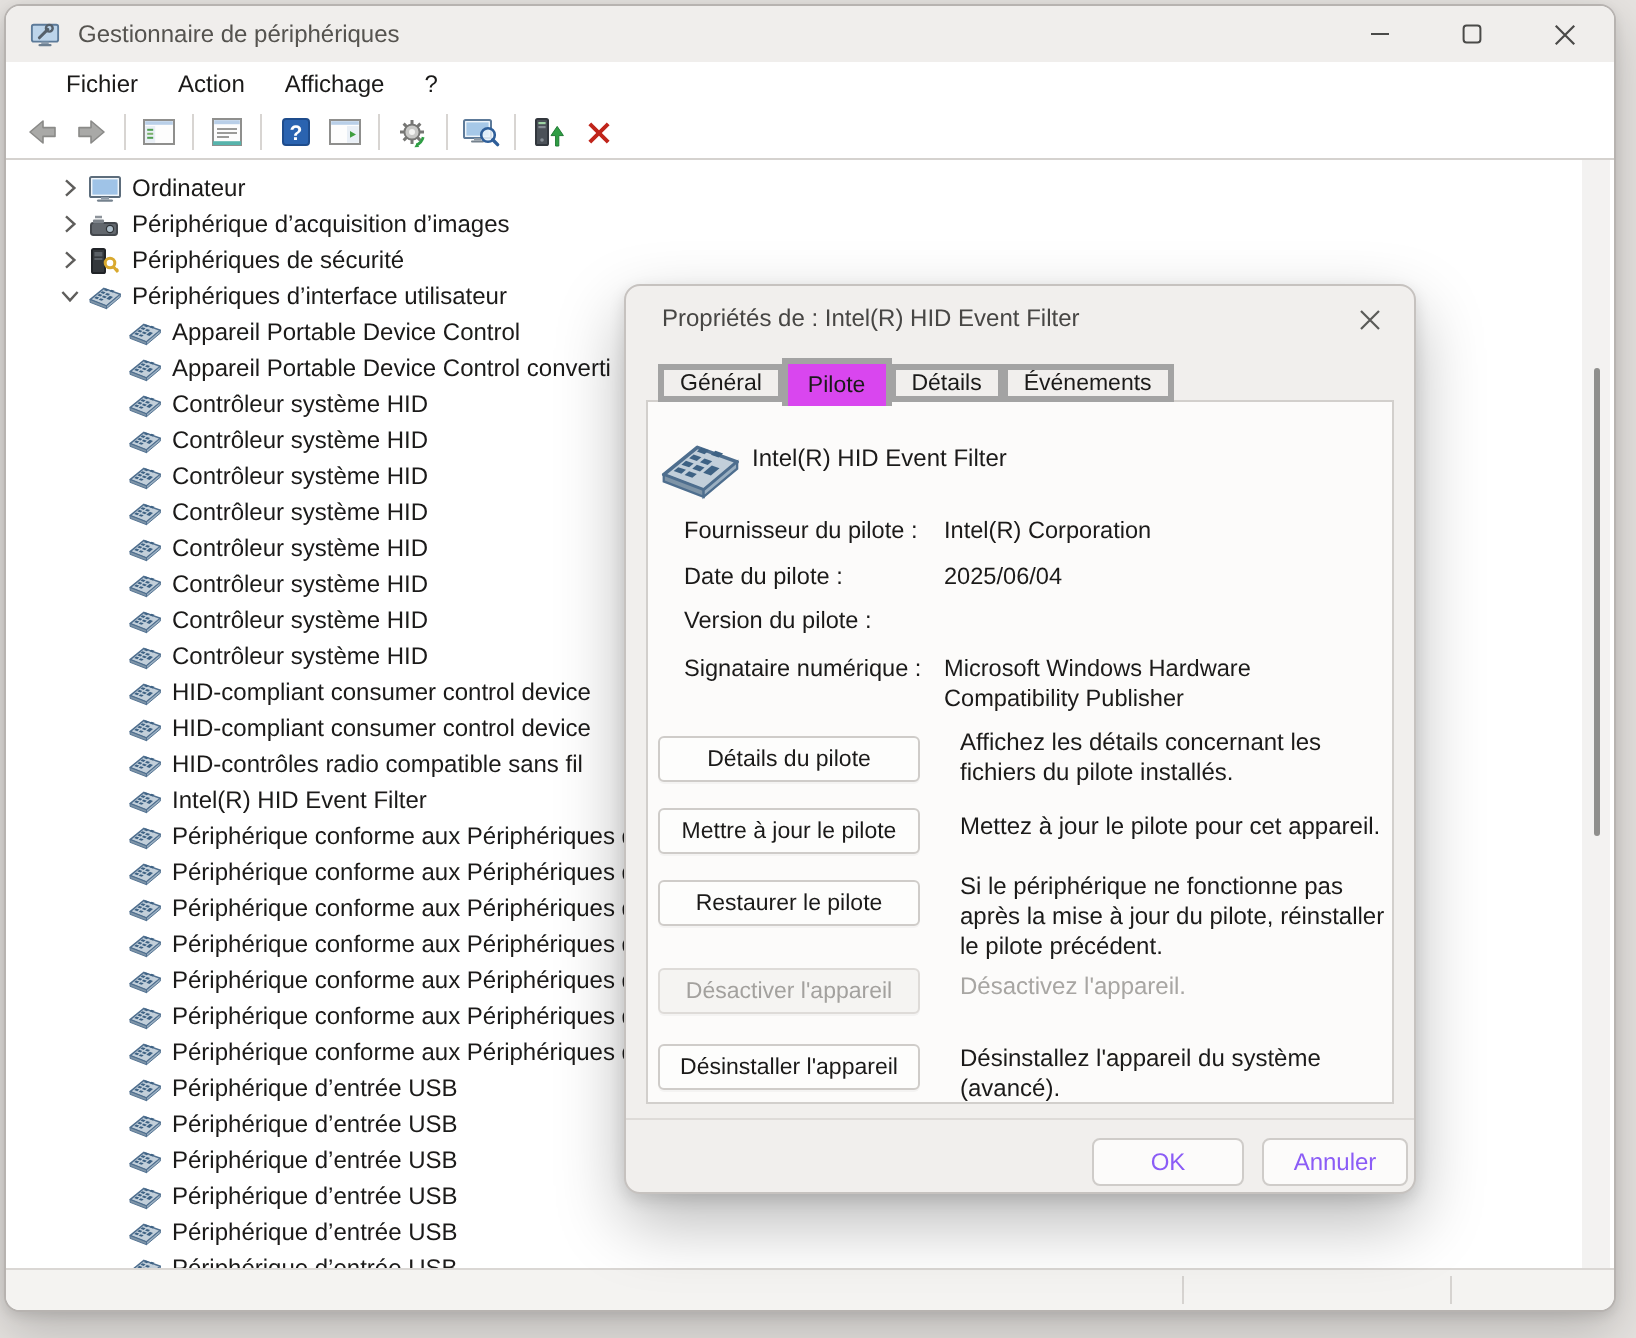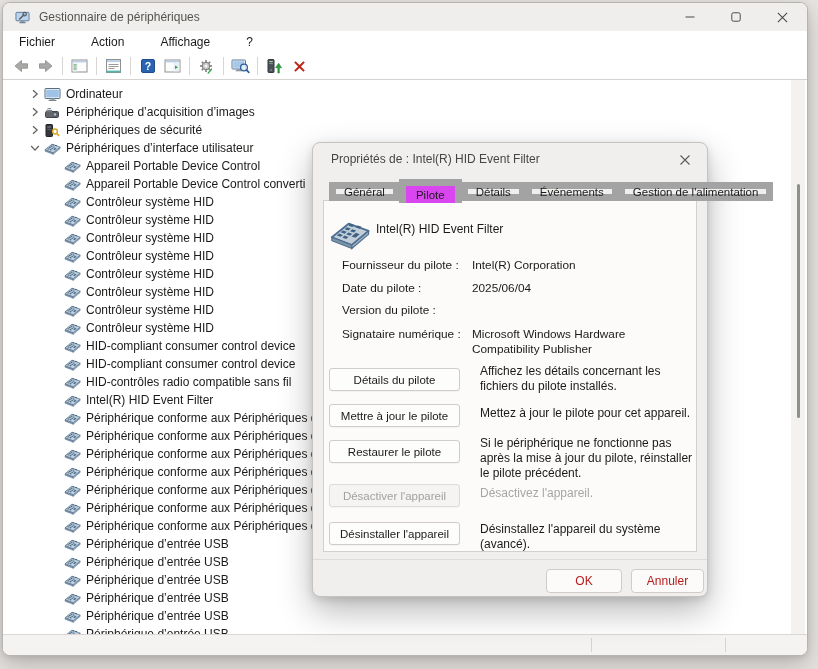--- a/index.html
+++ b/index.html
@@ -11,21 +11,21 @@
   .app{position:absolute;left:2px;top:2px;width:806px;height:654px;background:#fff;
     border:1px solid #b7b3b0;border-radius:8px;overflow:hidden;
     box-shadow:0 10px 26px rgba(0,0,0,.20),0 2px 6px rgba(0,0,0,.10);}
   .titlebar{position:absolute;left:0;top:0;right:0;height:28px;background:#f0eeec;
     display:flex;align-items:center;}
   .app-icon{margin-left:12px;width:16px;height:16px;display:flex;align-items:center;}
   .title{margin-left:8px;font-size:12px;color:#55534f;white-space:nowrap;}
   .win-controls{position:absolute;right:2px;top:0;height:28px;display:flex;}
   .wbtn{width:46px;height:28px;display:flex;align-items:center;justify-content:center;}
   .menubar{position:absolute;left:0;top:28px;right:0;height:22px;background:#fff;
-    display:flex;align-items:center;font-size:12px;color:#1b1a19;padding-left:6px;gap:16px;}
+    display:flex;align-items:center;font-size:12px;color:#1b1a19;padding-left:20px;}
   .menu-item{padding:2px 10px;cursor:default;}
   .toolbar{position:absolute;left:0;top:50px;right:0;height:27px;background:#fff;
     border-bottom:1px solid #d5d2cf;display:flex;align-items:center;padding-left:5px;}
   .tbtn{width:25px;height:22px;display:flex;align-items:center;justify-content:center;}
   .tbtn.sep{width:1px;height:18px;background:#d8d5d2;margin:0 4px;padding:0;}
 
   
   .tree-area{position:absolute;left:0;top:77px;right:0;bottom:21px;background:#fff;overflow:hidden;}
   .tree{position:absolute;left:0;top:5px;right:16px;}
   .tree-row{height:18px;display:flex;align-items:center;font-size:12px;color:#1b1a19;white-space:nowrap;}
@@ -43,21 +43,21 @@
   .status-div.d1{left:588px;} .status-div.d2{left:722px;}
 
   
   .dialog{position:absolute;left:312px;top:142px;width:396px;height:455px;background:#f1efed;
     border:1px solid #c6c2bf;border-radius:8px;z-index:10;font-size:12px;color:#1b1a19;
     box-shadow:0 14px 34px rgba(0,0,0,.28),0 3px 8px rgba(0,0,0,.12);}
   .dialog-title{position:absolute;left:18px;top:9px;font-size:12px;color:#474644;white-space:nowrap;}
   .dialog-close{position:absolute;right:12px;top:8px;width:20px;height:18px;display:flex;align-items:center;justify-content:center;}
   .tabs{position:absolute;left:16px;top:37px;height:21px;display:flex;align-items:flex-end;z-index:5;}
   .tab{height:19px;padding:0 8px;display:flex;align-items:center;font-size:11.5px;
-    background:#f1efed;border:7px solid #a3a3a3;margin-right:-1px;white-space:nowrap;position:relative;}
+    background:#f1efed;border:3px solid #a3a3a3;margin-right:-1px;white-space:nowrap;position:relative;}
   .tab.active{height:24px;margin-bottom:-2px;padding:0 10px;background:#d946ef;border-bottom:none;z-index:6;}
   .tab-page{position:absolute;left:10px;top:57px;width:374px;height:352px;background:#fcfbfa;
     border:1px solid #d2cfcc;z-index:4;}
   .dev-icon{position:absolute;left:4px;top:15px;width:44px;height:34px;display:flex;align-items:center;justify-content:center;}
   .dev-name{position:absolute;left:52px;top:21px;font-size:12px;}
   .field{position:absolute;left:18px;display:flex;font-size:11.8px;}
   .flabel{width:130px;flex:0 0 130px;}
   .fvalue{width:214px;line-height:14.5px;}
   .fields div:nth-of-type(1){top:57px;} .fields div:nth-of-type(2){top:80px;}
   .fields div:nth-of-type(3){top:102px;} .fields div:nth-of-type(4){top:126px;}
@@ -69,21 +69,21 @@
     border:1px solid #cfccc9;border-radius:3px;display:flex;align-items:center;justify-content:center;
     font-size:11.5px;color:#1b1a19;box-shadow:0 1px 0 rgba(0,0,0,.03);}
   .desc{position:absolute;left:156px;top:2px;width:218px;line-height:15px;font-size:12px;}
   .actions div:nth-of-type(1) .desc{top:-4px;}
   .actions div:nth-of-type(3) .desc{top:-4px;}
   .actions div:nth-of-type(5) .desc{top:0px;}
   .action-row.disabled .abtn{color:#a3a19e;background:#f5f4f2;border-color:#dedbd8;}
   .action-row.disabled .desc{color:#a8a6a3;}
   .dialog-footer-line{position:absolute;left:0;right:0;top:416px;border-top:1px solid #dedbd8;}
   .btn{position:absolute;top:426px;height:24px;background:#fcfbfa;border:1px solid #cfccc9;
-    border-radius:4px;font-size:12px;color:#b91c1c;font-family:"Liberation Sans",sans-serif;
+    border-radius:4px;font-size:12px;color:#8b5cf6;font-family:"Liberation Sans",sans-serif;
     display:flex;align-items:center;justify-content:center;padding:0;}
   .btn-ok{left:233px;width:76px;} .btn-cancel{left:318px;width:73px;}
 </style>
 </head>
 <body>
 
 <div class="desktop">
 
   <div class="app">
 
@@ -1052,21 +1052,20 @@
           <path d="M1.5 1.5 L10.5 10.5 M10.5 1.5 L1.5 10.5" stroke="#5a5a58" stroke-width="1.1"></path>
         </svg>
       </span>
 
     <div class="tabs">
 
     <span class="tab">Général</span>
         <span class="tab active">Pilote</span>
         <span class="tab">Détails</span>
         <span class="tab">Événements</span>
-        <span class="tab">Gestion de l'alimentation</span>
       </div>
 
     <div class="tab-page">
       <span class="dev-icon">
           <svg width="42" height="34" viewBox="0 0 18 15">
             <path d="M1 9.4 L9.8 12.8 L17.2 6.6 L8.4 3.4 Z" fill="#c2cfda" stroke="#4e6e8e" stroke-width="0.8" stroke-linejoin="round"></path>
             <path d="M1 9.4 L9.8 12.8 L9.8 14.3 L1 10.9 Z" fill="#7e94a7" stroke="#4e6e8e" stroke-width="0.5"></path>
             <path d="M9.8 12.8 L17.2 6.6 L17.2 8.1 L9.8 14.3 Z" fill="#9aafc1" stroke="#4e6e8e" stroke-width="0.5"></path>
             <g fill="#3e6284">
               <path d="M3.2 8.6 l1.7 0.6 1 -0.85 -1.7 -0.6 z"></path>

